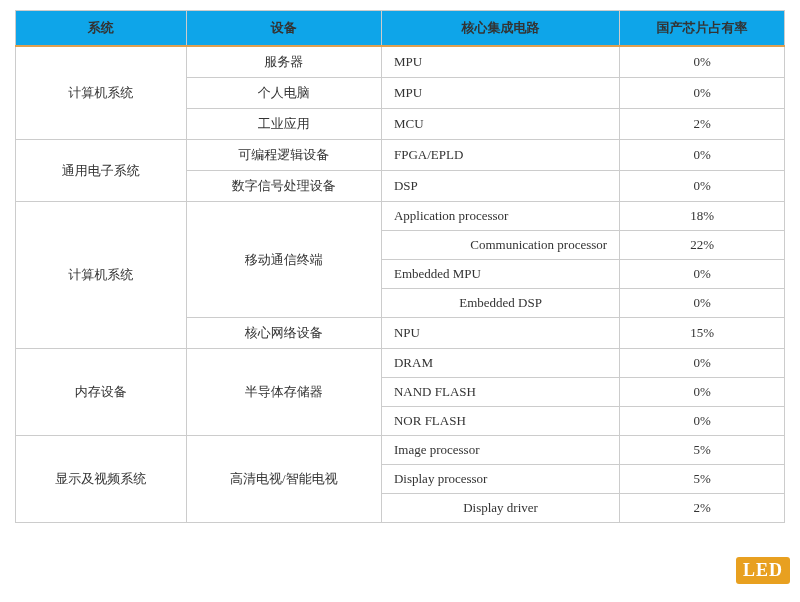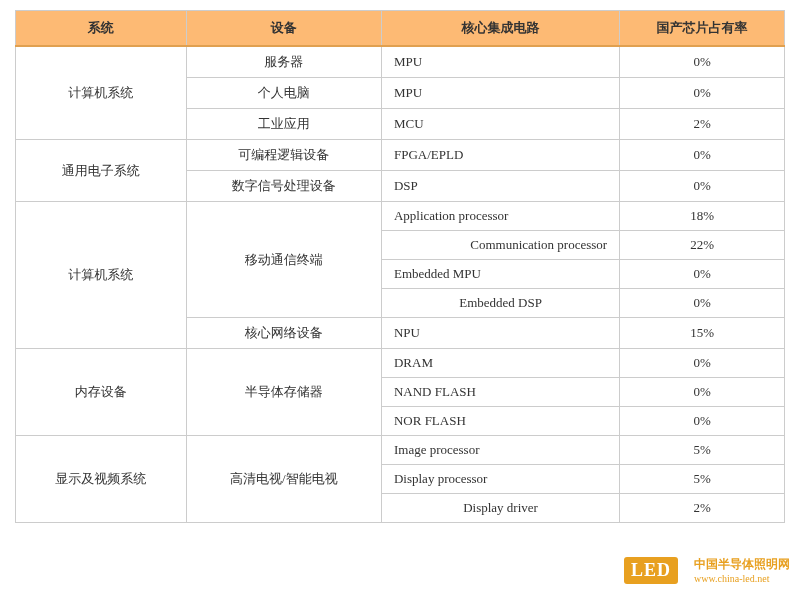--- a/index.html
+++ b/index.html
@@ -13,21 +13,21 @@
     }
     .table-container {
       padding: 10px 15px 30px 15px;
     }
     table {
       width: 100%;
       border-collapse: collapse;
       border: 1px solid #ccc;
     }
     th {
-      background: #fdba74;
+      background: #0ea5e9;
       border: 1px solid #ccc;
       padding: 8px 10px;
       text-align: center;
       font-weight: bold;
       color: #333;
       font-size: 13px;
     }
     td {
       border: 1px solid #ccc;
       padding: 6px 12px;
@@ -164,17 +164,13 @@
         <tr>
           <td style="text-align: center;">Display driver</td>
           <td>2%</td>
         </tr>
       </tbody>
   </table>
 </div>
 
 <div class="watermark">
   <div class="watermark-led">LED</div>
-  <div>
-    <div class="watermark-text">中国半导体照明网</div>
-    <div class="watermark-sub">www.china-led.net</div>
-  </div>
 </div>
 
 </body></html>

